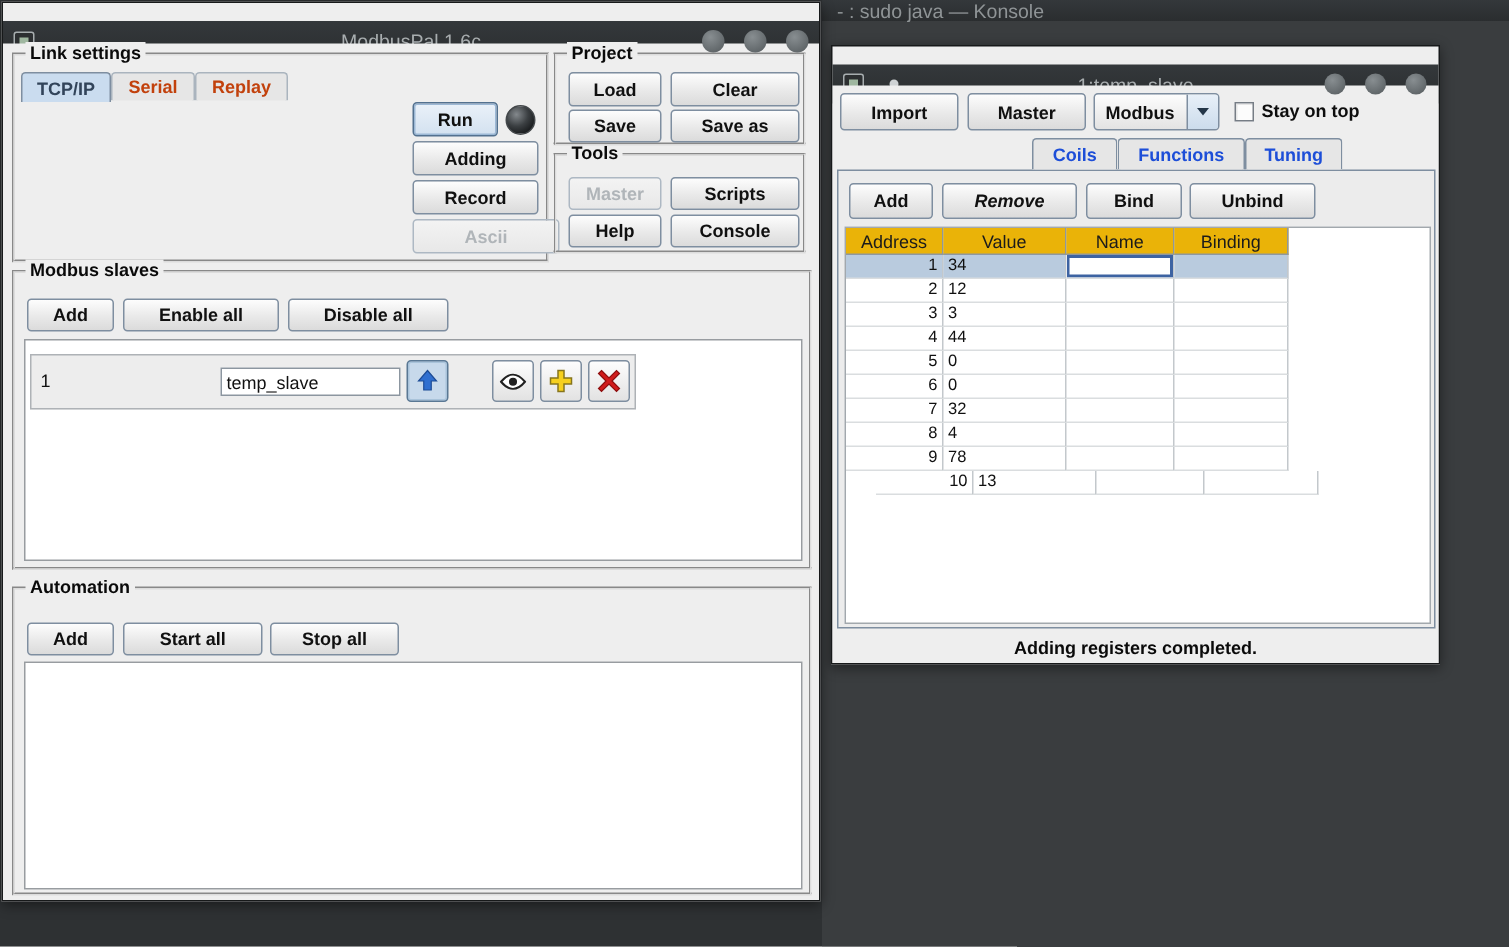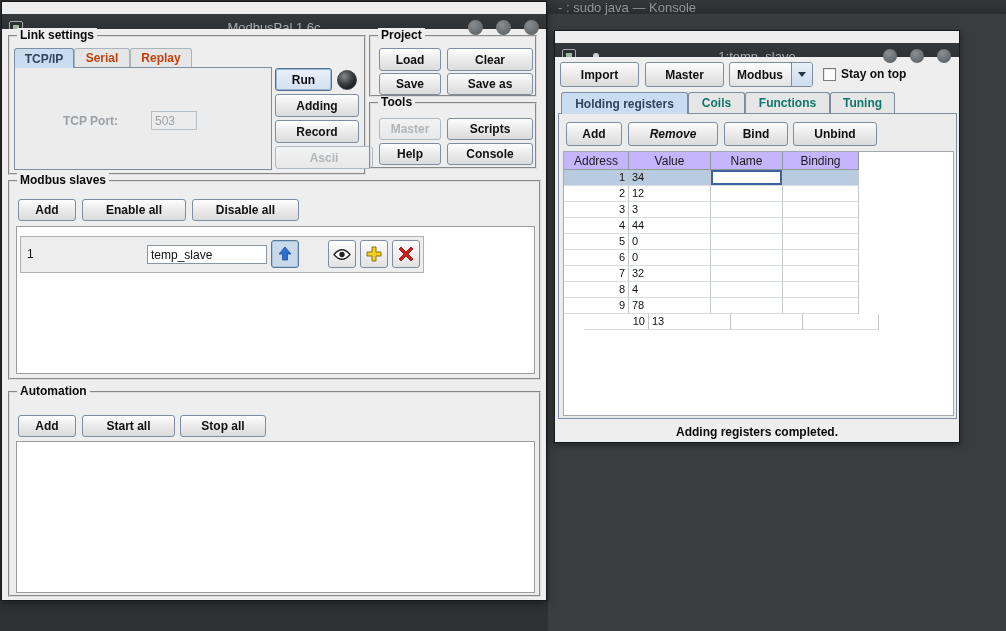--- a/index.html
+++ b/index.html
@@ -13,32 +13,32 @@
   .app-icon { width:14px; height:14px; border:1px solid #a7adaf; background:#2c2f31; border-radius:2px; display:inline-block; position:relative; }
   .app-icon::after { content:""; position:absolute; left:3px; top:3px; width:6px; height:6px; background:#9fb7a0; }
   .client { position:absolute; left:0; right:0; bottom:0; background:#eeeeee; }
   .group { position:absolute; border:2px groove #dcdcdc; }
   .group-title { position:absolute; top:-9px; left:7px; background:#eeeeee; padding:0 3px; font-size:12px; font-weight:bold; color:#0a0a0a; white-space:nowrap; }
   .btn { position:absolute; display:flex; align-items:center; justify-content:center; font-size:12px; font-weight:bold; color:#101010; background:linear-gradient(#fdfdfd,#e9e9e9 55%,#dbdbdb); border:1px solid #7e8ea0; border-radius:3px; cursor:default; }
   .btn.disabled { color:#b0b5b9; border-color:#adb8c3; background:linear-gradient(#f3f3f3,#e8e8e8); }
   .btn.focus { border-color:#53718f; box-shadow:inset 0 0 0 1px #9cb8d5; background:linear-gradient(#eaf1f9,#d3e1f0); }
   .icon-btn { position:absolute; width:28px; height:28px; display:flex; align-items:center; justify-content:center; background:linear-gradient(#fdfdfd,#e2e2e2); border:1px solid #7e8ea0; border-radius:3px; }
   .icon-btn.toggled { background:#c7d9eb; border-color:#5a7894; box-shadow:inset 0 0 0 1px #a9c3da; }
-  .tab { position:absolute; display:flex; align-items:center; justify-content:center; font-size:12px; font-weight:bold; border:1px solid #7e8ea0; border-bottom:none; border-radius:3px 3px 0 0; background:#e6e6e6; color:#0f766e; z-index:2; }
+  .tab { position:absolute; display:flex; align-items:center; justify-content:center; font-size:12px; font-weight:bold; border:1px solid #7e8ea0; border-bottom:none; border-radius:3px 3px 0 0; background:#e6e6e6; color:#1d4ed8; z-index:2; }
   .tab.selected { background:#cadcef; color:#32445a; }
   .tab.disabled { color:#c2410c; border-color:#aab4be; }
   .panel { position:absolute; border:1px solid #7e8ea0; background:#ececec; z-index:1; }
   .textfield { position:absolute; font-size:12px; color:#111; background:#ffffff; border:1px solid #8c96a0; padding:0 3px; font-family:"Liberation Sans",sans-serif; }
   .textfield.disabled { background:#ececec; color:#9aa0a5; border-color:#b7bfc7; }
   .white-area { position:absolute; background:#ffffff; border:1px solid #989ca0; }
   .led { position:absolute; width:20px; height:20px; border-radius:50%; border:1px solid #43474a; background:radial-gradient(circle at 35% 30%, #84898d, #3b3f42 45%, #0f1113 88%); }
   .dis-label { position:absolute; font-size:12px; font-weight:bold; color:#9ba0a5; }
   .caret { width:0; height:0; border-left:4px solid transparent; border-right:4px solid transparent; border-top:5px solid #243648; }
   .checkbox { position:absolute; width:13px; height:13px; background:#fcfcfc; border:1px solid #767d85; box-shadow:inset 1px 1px 0 #e6e6e6; }
-  .th { height:18px; background:#c4b5fd; border-right:1px solid #8f989e; border-bottom:1px solid #8f989e; display:flex; align-items:center; justify-content:center; font-size:12px; color:#1b1b1b; }
+  .th { height:18px; background:#eab308; border-right:1px solid #8f989e; border-bottom:1px solid #8f989e; display:flex; align-items:center; justify-content:center; font-size:12px; color:#1b1b1b; }
   .tr { display:flex; height:16px; }
   .td { font-size:11px; color:#101010; border-right:1px solid #c3c8cc; border-bottom:1px solid #dadddf; line-height:14px; padding:0 3px; overflow:hidden; white-space:nowrap; }
   .td.num { text-align:right; }
   .tr.selected .td { background:#b9cbde; }
   .td.name-focus { background:#ffffff !important; box-shadow:inset 0 0 0 2px #3d63a2; }
   .status-text { position:absolute; left:0; right:0; text-align:center; font-size:12px; font-weight:bold; color:#0a0a0a; }
 </style>
 </head>
 <body>
 
@@ -58,24 +58,20 @@
       <span class="tb-circle"></span>
     </span>
   </div>
   <div class="client" style="top:27px;">
 
     <div class="group" style="left:6px; top:6px; width:358px; height:140px;">
       <span class="group-title">Link settings</span>
       <div class="tab selected" style="left:4px; top:11px; width:60px; height:20px;">TCP/IP</div>
       <div class="tab disabled" style="left:64px; top:11px; width:56px; height:19px;">Serial</div>
       <div class="tab disabled" style="left:120px; top:11px; width:62px; height:19px;">Replay</div>
-      <div class="panel" style="left:4px; top:30px; width:258px; height:103px;">
-        <span class="dis-label" style="left:48px; top:46px;">TCP Port:</span>
-        <input class="textfield disabled" style="left: 136px; top: 43px; width: 46px; height: 19px;" value="503">
-      </div>
       <div class="btn focus" style="left:265px; top:31px; width:57px; height:23px;">Run</div>
       <span class="led" style="left:327px; top:33px;"></span>
       <div class="btn" style="left:265px; top:57px; width:84px; height:23px;">Adding</div>
       <div class="btn" style="left:265px; top:83px; width:84px; height:23px;">Record</div>
       <div class="btn disabled" style="left:265px; top:109px; width:98px; height:23px;">Ascii</div>
     </div>
 
     <div class="group" style="left:367px; top:73px; width:168px; height:67px;">
       <span class="group-title">Tools</span>
       <div class="btn disabled" style="left:8px; top:14px; width:62px; height:22px;">Master</div>
@@ -154,21 +150,20 @@
     <div class="btn" style="left:90px; top:5px; width:79px; height:25px;">Master</div>
     <div class="abs" style="left:174px; top:5px; width:84px; height:25px; border:1px solid #7e8ea0; border-radius:3px; display:flex; overflow:hidden; background:linear-gradient(#fdfdfd,#e3e3e3);">
       <span style="flex:1; display:flex; align-items:center; padding-left:7px; font-size:12px; font-weight:bold; color:#101010;">Modbus</span>
       <span style="width:21px; border-left:1px solid #7e8ea0; background:linear-gradient(#e8f0f8,#ccdcec); display:flex; align-items:center; justify-content:center;">
         <span class="caret"></span>
       </span>
     </div>
     <span class="checkbox" style="left:268px; top:11px;"></span>
     <span class="abs" style="left:286px; top:10px; font-size:12px; font-weight:bold; color:#0d0d0d;">Stay on top</span>
 
-    <div class="tab selected" style="left:6px; top:35px; width:127px; height:22px;">Holding registers</div>
     <div class="tab" style="left:133px; top:35px; width:57px; height:21px;">Coils</div>
     <div class="tab" style="left:190px; top:35px; width:85px; height:21px;">Functions</div>
     <div class="tab" style="left:275px; top:35px; width:65px; height:21px;">Tuning</div>
 
     <div class="panel" style="left:3px; top:56px; width:399px; height:306px; background:#ececec;">
       <div class="btn" style="left:7px; top:8px; width:56px; height:24px;">Add</div>
       <div class="btn" style="left:69px; top:8px; width:90px; height:24px;font-style:italic;">Remove</div>
       <div class="btn" style="left:165px; top:8px; width:64px; height:24px;">Bind</div>
       <div class="btn" style="left:234px; top:8px; width:84px; height:24px;">Unbind</div>
 

